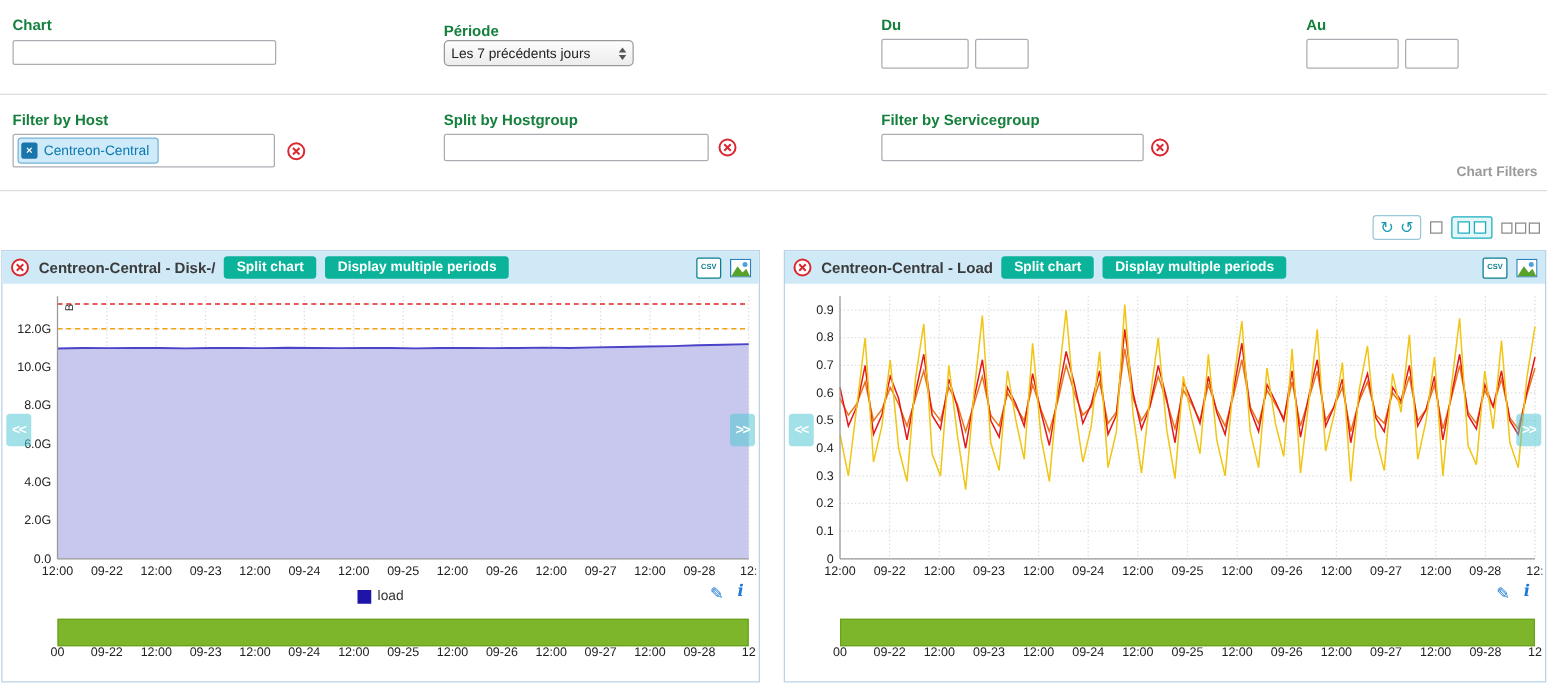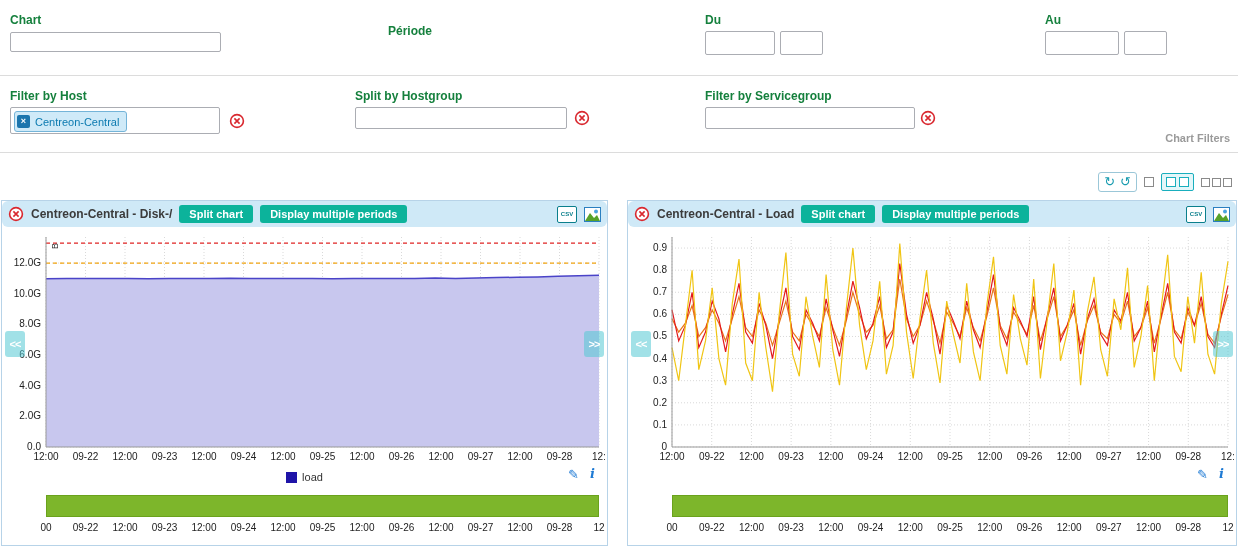--- a/index.html
+++ b/index.html
@@ -39,60 +39,67 @@
   .layout2{border:1px solid #19aebd;background:#e3f6f9;padding:3px 4px;display:flex;gap:3px;border-radius:2px;cursor:pointer;}
   .layout2 i{display:block;width:8px;height:8px;border:1px solid #19aebd;background:#fff;}
   .sq3{display:flex;gap:2px;cursor:pointer;}
   .sq3 i{display:block;width:7px;height:7px;border:1px solid #8a8a8a;background:#fff;}
 
   
   .panel{position:absolute;top:200px;height:346px;border:1px solid #b7d3e8;background:#fff;
          box-sizing:border-box;overflow:hidden;}
   .panel-l{left:1px;width:607px;}
   .panel-r{left:627px;width:610px;}
-  .panel-header{height:26px;background:#cfe9f7;display:flex;align-items:center;gap:7px;padding:0 6px;border-radius:6px;}
+  .panel-header{height:26px;background:#cfe9f7;display:flex;align-items:center;gap:7px;padding:0 6px;}
   .ptitle{font-size:12px;font-weight:bold;color:#3b3b3b;white-space:nowrap;}
   .tbtn{background:#0cb39b;color:#fff;font-weight:bold;font-size:11px;border:none;border-radius:3px;
         padding:3px 10px;cursor:pointer;white-space:nowrap;}
   .hspacer{flex:1;}
   .csvic{width:18px;height:15px;border:1px solid #0a7f8c;border-radius:2px;color:#0a7f8c;font-size:6px;
          font-weight:bold;display:flex;align-items:center;justify-content:center;background:#fff;cursor:pointer;}
   .imgic{width:17px;height:15px;cursor:pointer;display:flex;}
 
   .plot{position:absolute;top:28px;left:2px;right:2px;height:238px;}
   .legend{position:absolute;top:268px;left:0;right:0;display:flex;justify-content:center;gap:16px;
           font-size:11px;color:#333;align-items:center;height:16px;}
   .legend .litem{display:inline-flex;align-items:center;gap:5px;cursor:pointer;}
   .legend .litem i{display:inline-block;width:11px;height:11px;}
   .editi{position:absolute;top:266px;right:28px;color:#1e7ad4;font-size:13px;cursor:pointer;}
   .infoi{position:absolute;top:265px;right:12px;color:#1e7ad4;font-size:13px;font-weight:bold;font-style:italic;
          font-family:"DejaVu Serif",serif;cursor:pointer;}
 
   .timeline{position:absolute;left:44px;right:8px;top:294px;cursor:pointer;}
   .tl-bar{height:22px;background:#7db62b;border:1px solid #6aa21c;box-sizing:border-box;}
-  .tl-labels{position:relative;height:14px;margin-top:5px;font-size:10px;color:#222;}
+  .tl-labels{position:relative;height:14px;margin-top:0;font-size:10px;color:#222;}
   .tl-labels span{position:absolute;transform:translateX(-50%);white-space:nowrap;}
 
   .nav{position:absolute;top:130px;width:20px;height:26px;background:rgba(84,200,212,0.55);color:#fff;
        font-weight:bold;font-size:11px;display:flex;align-items:center;justify-content:center;
        border-radius:3px;cursor:pointer;letter-spacing:-1px;}
   .nav-l{left:3px;}
   .nav-r{right:3px;}
 
   .closeic{display:flex;cursor:pointer;}
 </style>
 </head>
 <body>
 
 <div class="page">
 
   <span class="flabel" style="left:10px;top:13px;">Chart</span>
   <input class="tinput" style="left: 10px; top: 32px; width: 211px;" value="">
 
-  <span class="flabel" style="left:355px;top:24px;margin-left:33px;">Période</span>
+  <span class="flabel" style="left:355px;top:18px;">Période</span>
+  <div class="sel" style="left:355px;top:32px;">
+    <span>Les 7 précédents jours</span>
+    <span class="sel-ar">
+        <i class="up"></i>
+        <i class="down"></i>
+      </span>
+  </div>
 
   <span class="flabel" style="left:705px;top:13px;">Du</span>
   <input class="tinput dtinput" style="left: 705px; top: 31px; width: 70px;">
   <input class="tinput dtinput" style="left: 780px; top: 31px; width: 43px;">
 
   <span class="flabel" style="left:1045px;top:13px;">Au</span>
   <input class="tinput dtinput" style="left: 1045px; top: 31px; width: 74px;">
   <input class="tinput dtinput" style="left: 1124px; top: 31px; width: 43px;">
 
   <div class="hr" style="top:75px;"></div>

